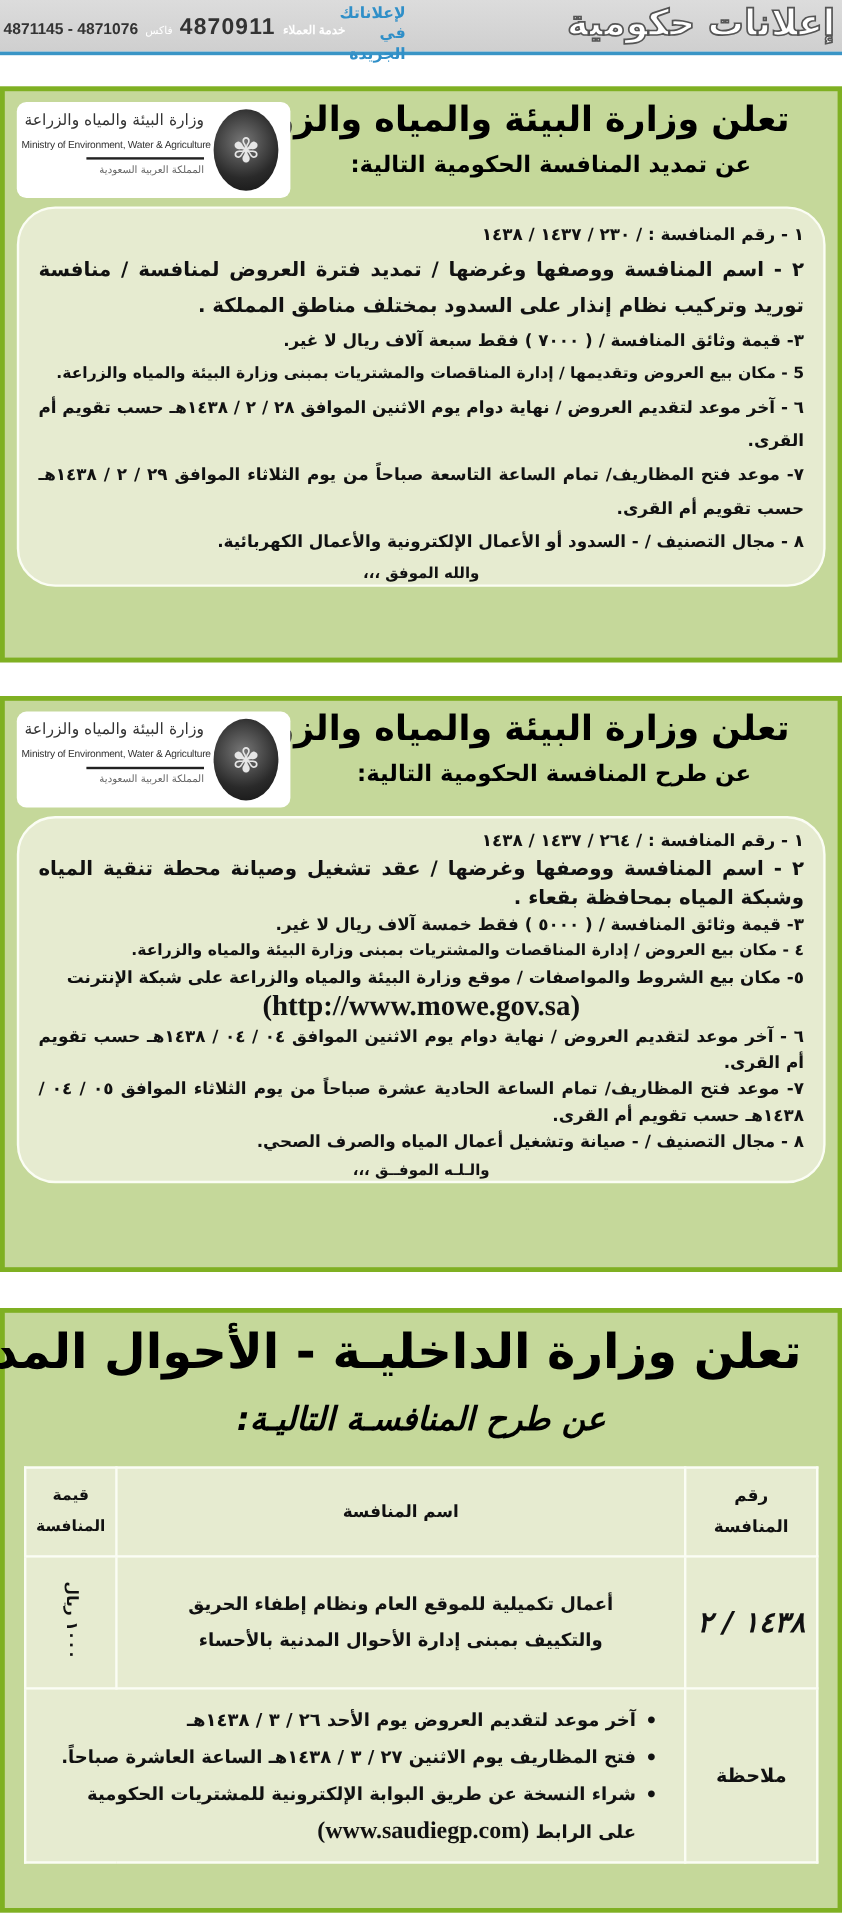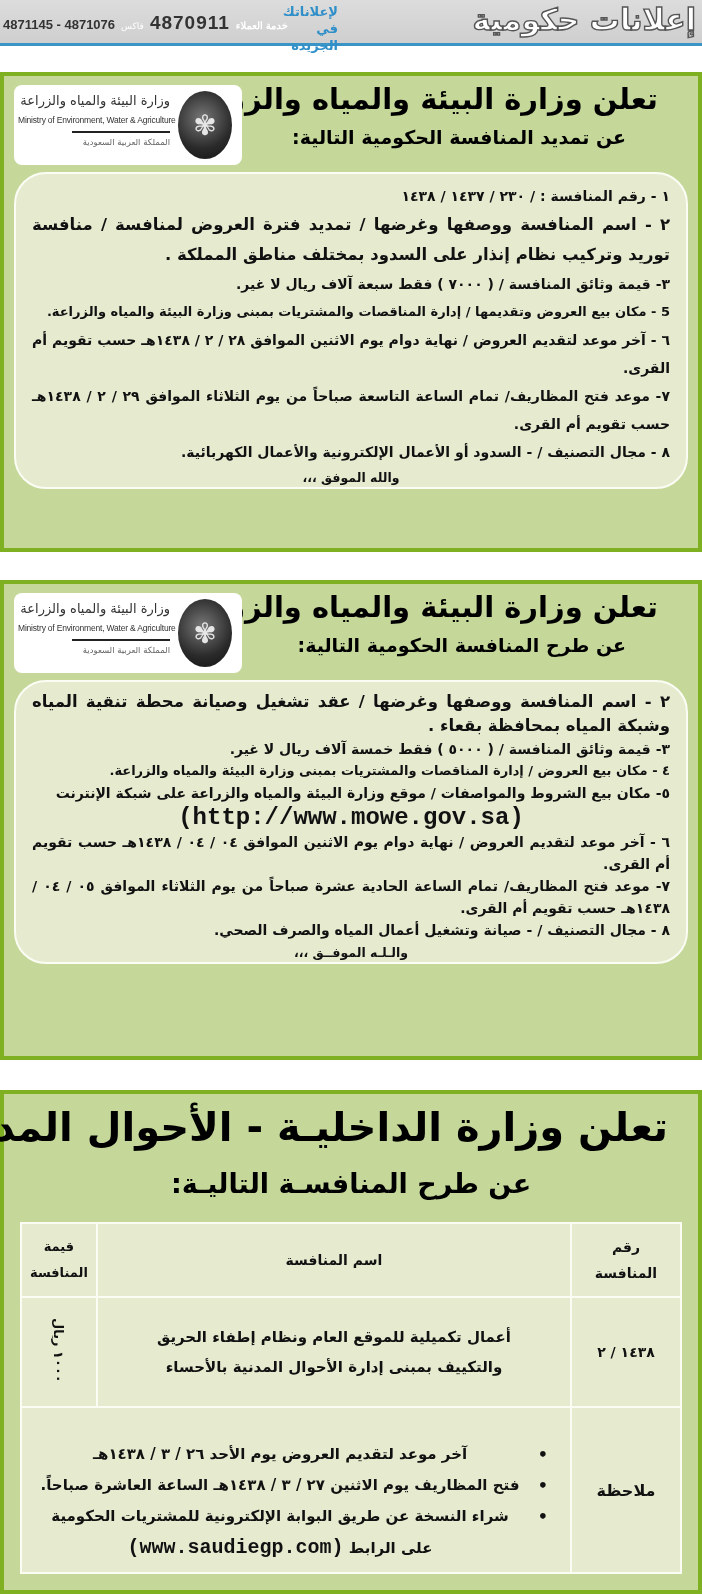--- a/index.html
+++ b/index.html
@@ -61,42 +61,42 @@
 
   .ad .body {
     margin: 0 10px 10px 10px; background: #e6ebd0;
     border: 2px solid #fbfdf4; border-radius: 32px;
     padding: 8px 16px 0 16px;
   }
   .line { font-size: 14px; font-weight: bold; line-height: 28px; text-align: justify; text-align-last: right; }
   .line.big { font-size: 16.5px; line-height: 30px; }
   .line.tight { line-height: 22px; }
   .closing { text-align: center; font-size: 12.5px; font-weight: bold; padding: 4px 0 2px; }
-  .url { font-family: Liberation Mono, monospace; font-size: 24px; font-weight: bold; direction: ltr; display: inline-block; }
+  .url { font-family: Liberation Serif, serif; font-size: 24px; font-weight: bold; direction: ltr; display: inline-block; }
 
   
   .ad3 .head3 { height: 128px; position: relative; }
   .ad3 .title { right: 30px; top: 10px; font-size: 40px; }
-  .ad3 .subtitle { right: 0; left: 0; text-align: center; top: 74px; font-size: 27px; }
+  .ad3 .subtitle { right: 0; left: 0; text-align: center; top: 74px; font-size: 27px; font-style: italic; }
   .ad3 .tbl-wrap { margin: 0 16px 12px 16px; }
   table.tender { width: 100%; border-collapse: collapse; background: #e6ebd0; }
   table.tender td, table.tender th {
     border: 2px solid #fbfdf4; font-weight: bold; text-align: center; vertical-align: middle;
   }
   table.tender th { font-size: 14px; line-height: 26px; padding: 6px 8px; height: 74px; }
   .col-num { width: 110px; }
   .col-price { width: 56px; }
-  .cell-num { font-size: 14px; }
+  .cell-num { font-size: 24px; font-style: italic; }
   .cell-name { font-size: 15px; line-height: 30px; padding: 10px 0; }
   .cell-price { height: 110px; }
   .cell-price .rot {
     display: inline-block; writing-mode: vertical-rl; font-size: 13px; font-weight: bold; white-space: nowrap;
   }
   .cell-note-lbl { font-size: 16px; }
-  .notes { list-style: none; padding: 10px 22px 8px 8px; margin-top: 21px; }
+  .notes { list-style: none; text-align: right; padding: 10px 22px 8px 8px; }
   .notes li { font-size: 15px; line-height: 31px; position: relative; padding-right: 18px; }
   .notes li.bul::before { content: "•"; position: absolute; right: 0; top: 0; font-size: 16px; }
   .notes .url { font-size: 20px; }
 </style>
 </head>
 <body>
 
 <div class="topbar">
   <div class="section-title">إعلانات حكومية</div>
   <div class="ads-label">
@@ -141,20 +141,21 @@
     <div class="subtitle">عن طرح المنافسة الحكومية التالية:</div>
     <div class="logo-card">
       <div class="logo-emblem">✾</div>
       <div class="logo-ar">وزارة البيئة والمياه والزراعة</div>
       <div class="logo-en">Ministry of Environment, Water &amp; Agriculture</div>
       <div class="logo-rule"></div>
       <div class="logo-kingdom">المملكة العربية السعودية</div>
     </div>
   </div>
   <div class="body">
+    <div class="line tight">١ - رقم المنافسة : / ٢٦٤ / ١٤٣٧ / ١٤٣٨</div>
     <div class="line big tight" style="line-height:24px;">٢ - اسم المنافسة ووصفها وغرضها / عقد تشغيل وصيانة محطة تنقية المياه وشبكة المياه بمحافظة بقعاء .</div>
     <div class="line tight">٣- قيمة وثائق المنافسة / ( ٥٠٠٠ ) فقط خمسة آلاف ريال لا غير.</div>
     <div class="line tight" style="font-size:13px;">٤ - مكان بيع العروض / إدارة المناقصات والمشتريات بمبنى وزارة البيئة والمياه والزراعة.</div>
     <div class="line tight">٥- مكان بيع الشروط والمواصفات / موقع وزارة البيئة والمياه والزراعة على شبكة الإنترنت</div>
     <div style="text-align:center;">
       <span class="url">(http://www.mowe.gov.sa)</span>
     </div>
     <div class="line tight">٦ - آخر موعد لتقديم العروض / نهاية دوام يوم الاثنين الموافق ٠٤ / ٠٤ / ١٤٣٨هـ حسب تقويم أم القرى.</div>
     <div class="line tight">٧- موعد فتح المظاريف/ تمام الساعة الحادية عشرة صباحاً من يوم الثلاثاء الموافق ٠٥ / ٠٤ / ١٤٣٨هـ حسب تقويم أم القرى.</div>
     <div class="line tight">٨ - مجال التصنيف / - صيانة وتشغيل أعمال المياه والصرف الصحي.</div>

